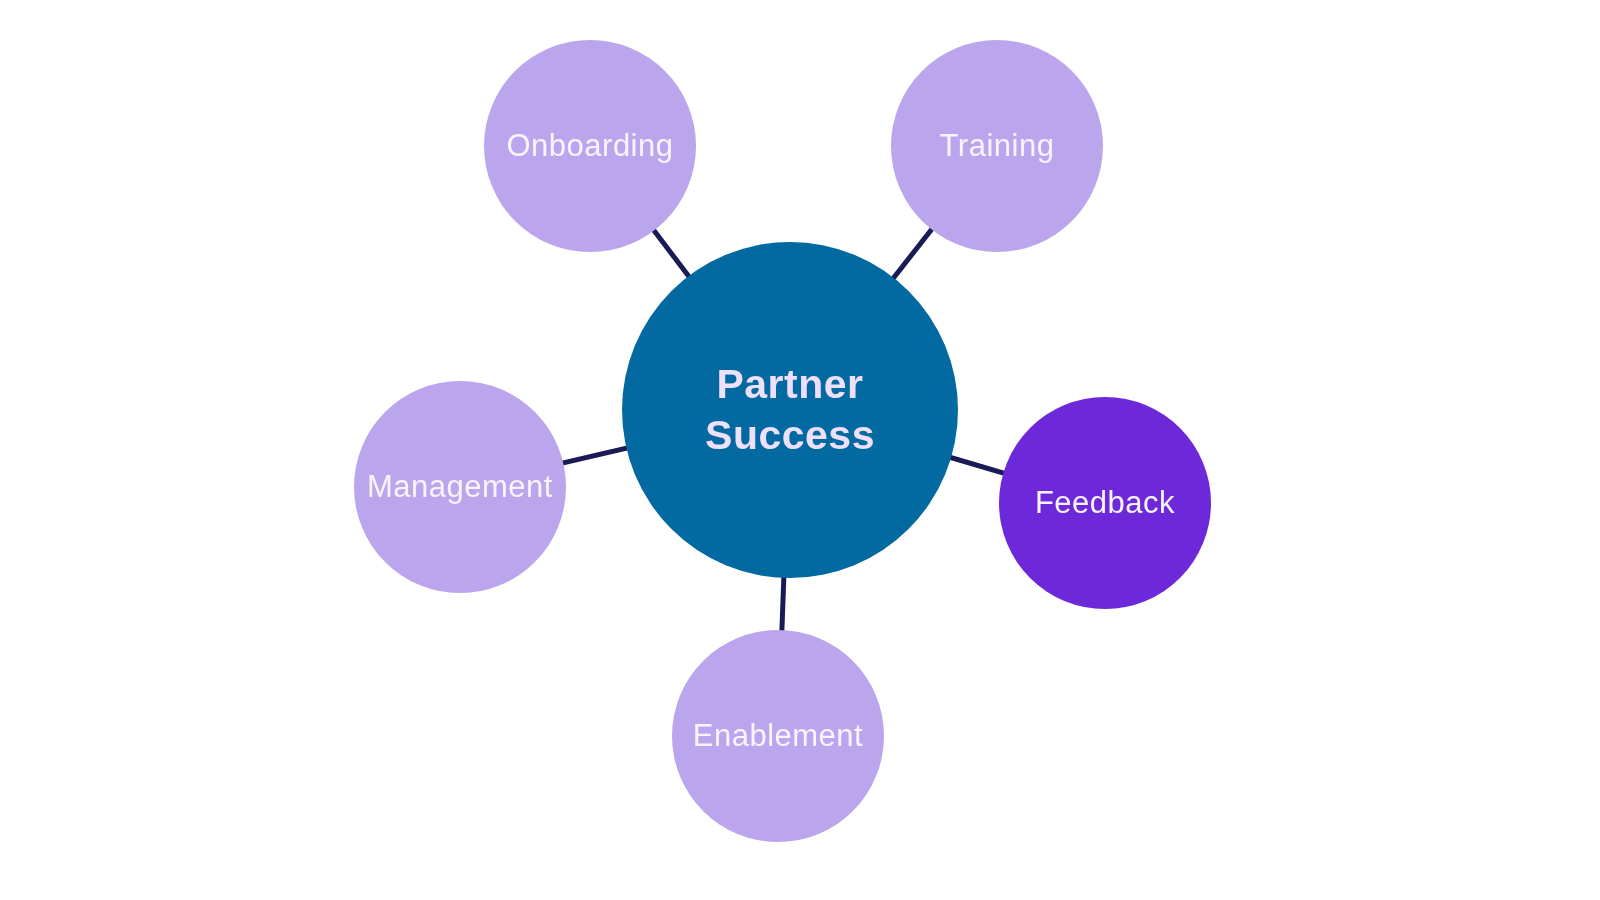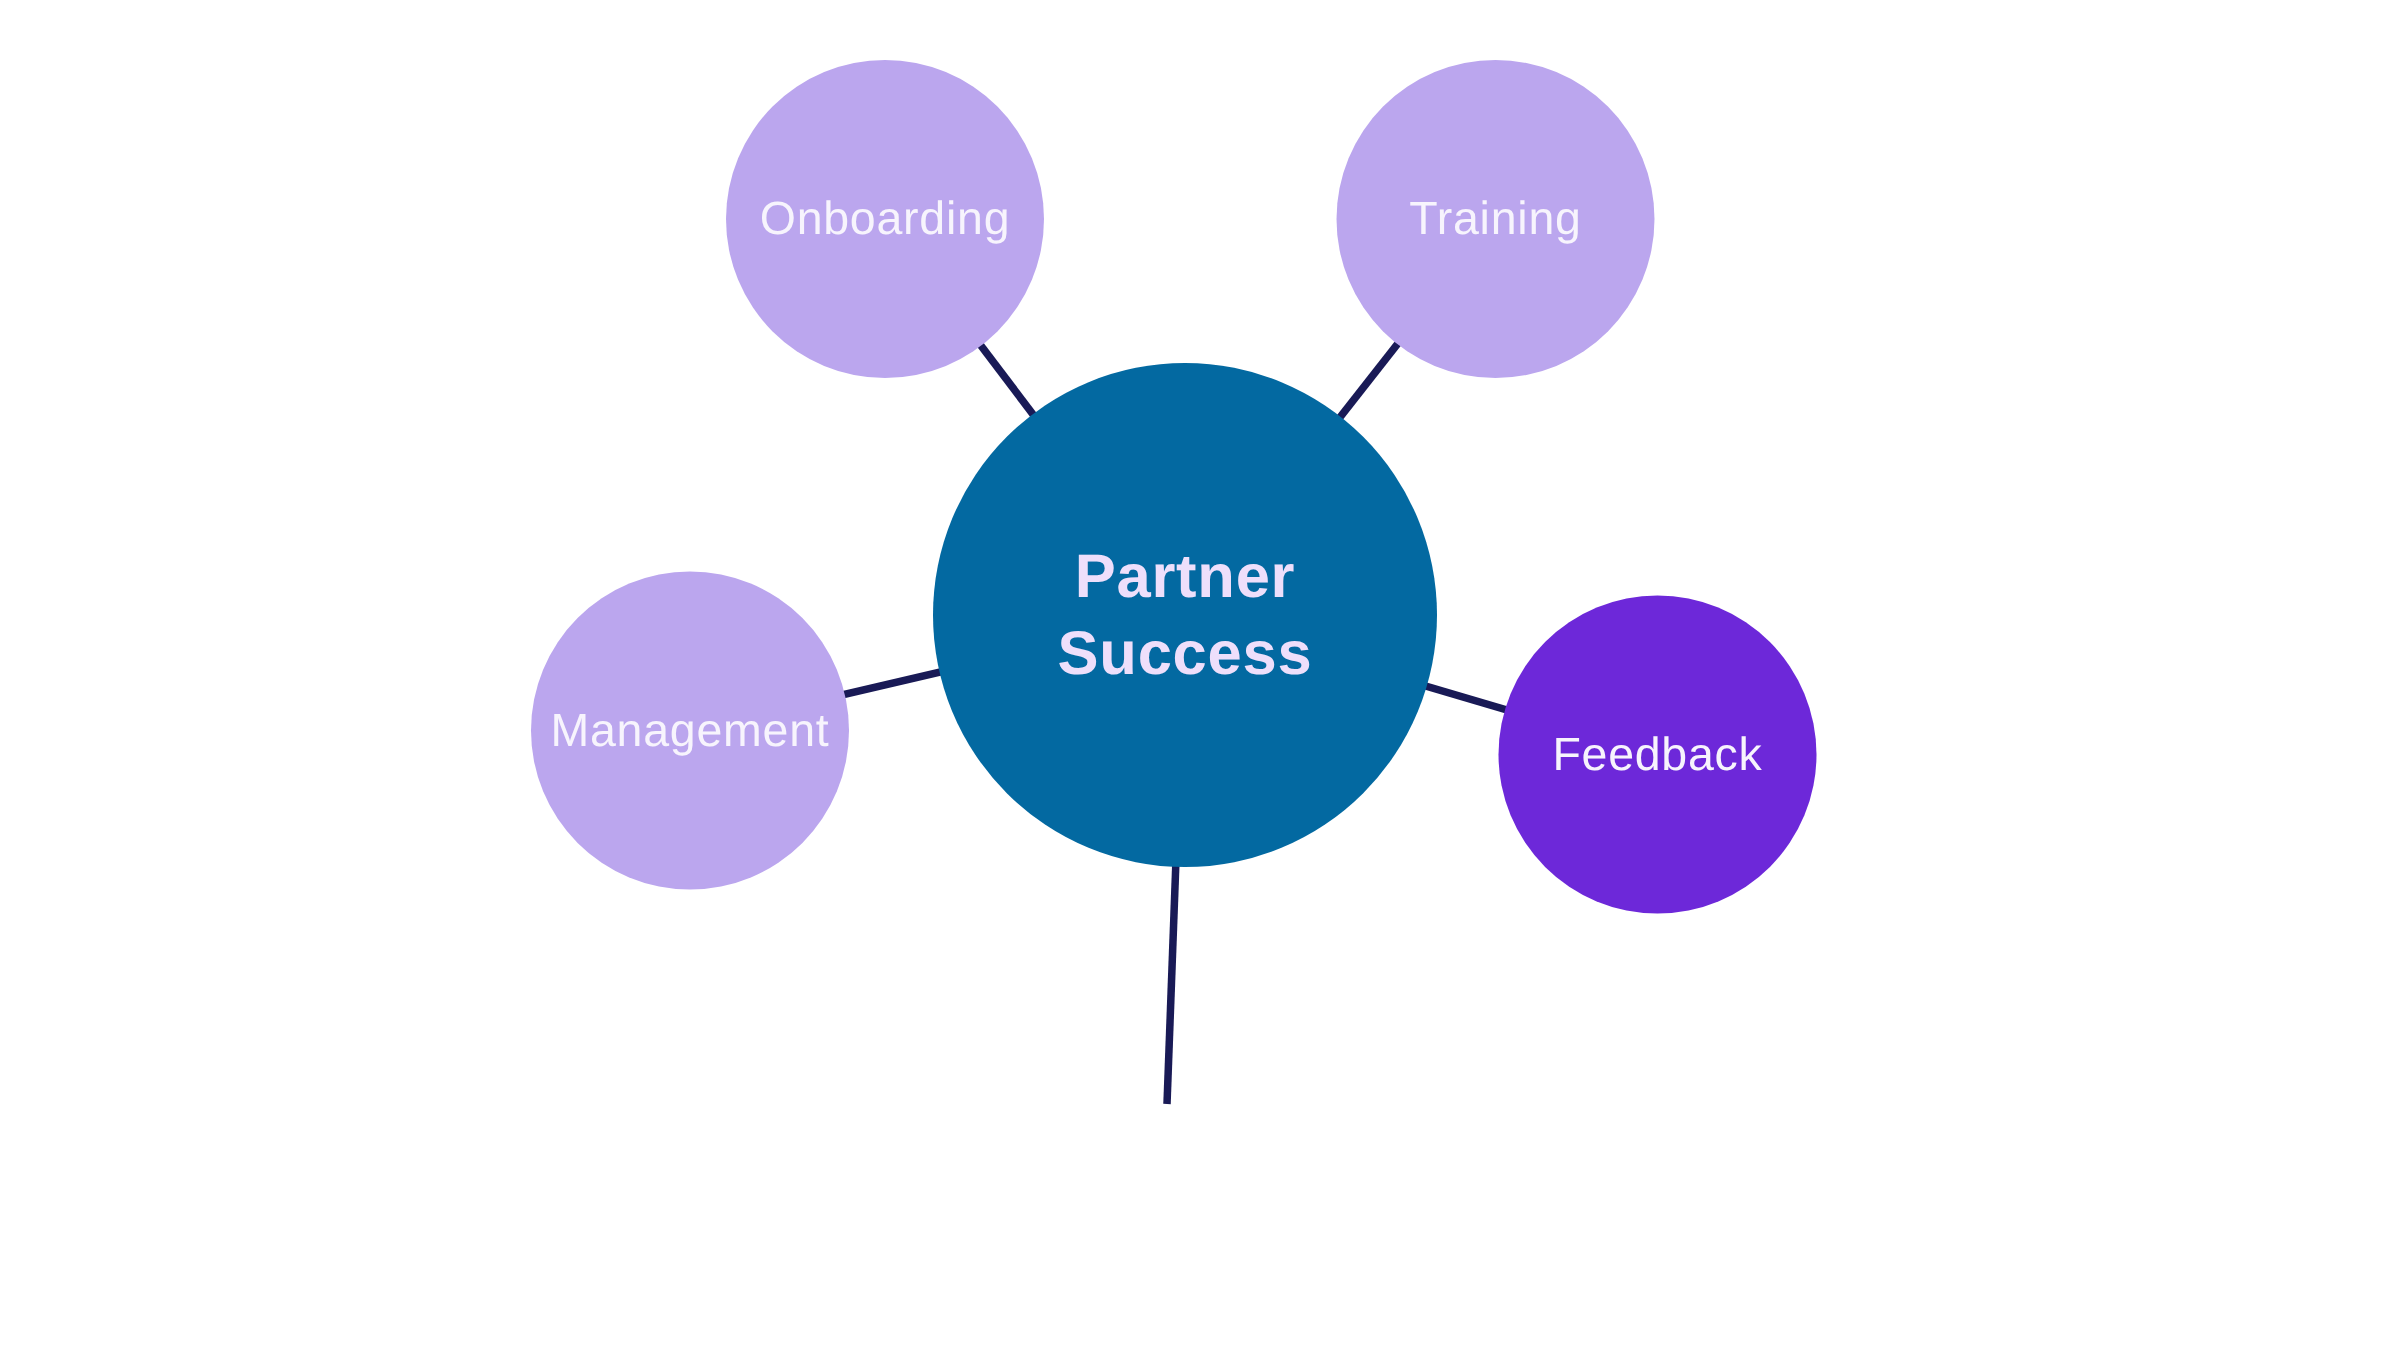--- a/index.html
+++ b/index.html
@@ -87,14 +87,17 @@
   </div>
 
   <div class="node satellite node-management" style="background-color: rgb(187, 166, 238);">
     <span class="node-label" style="color: rgb(247, 244, 253);">Management</span>
   </div>
 
   <div class="node satellite node-feedback" style="background-color: #6d28d9;">
     <span class="node-label" style="color: rgb(247, 244, 253);">Feedback</span>
   </div>
 
+  <div class="node satellite node-enablement" style="background-color: rgb(187, 166, 238);">
+    <span class="node-label" style="color: rgb(247, 244, 253);">Enablement</span>
+  </div>
 
 </div>
 
 </body></html>

